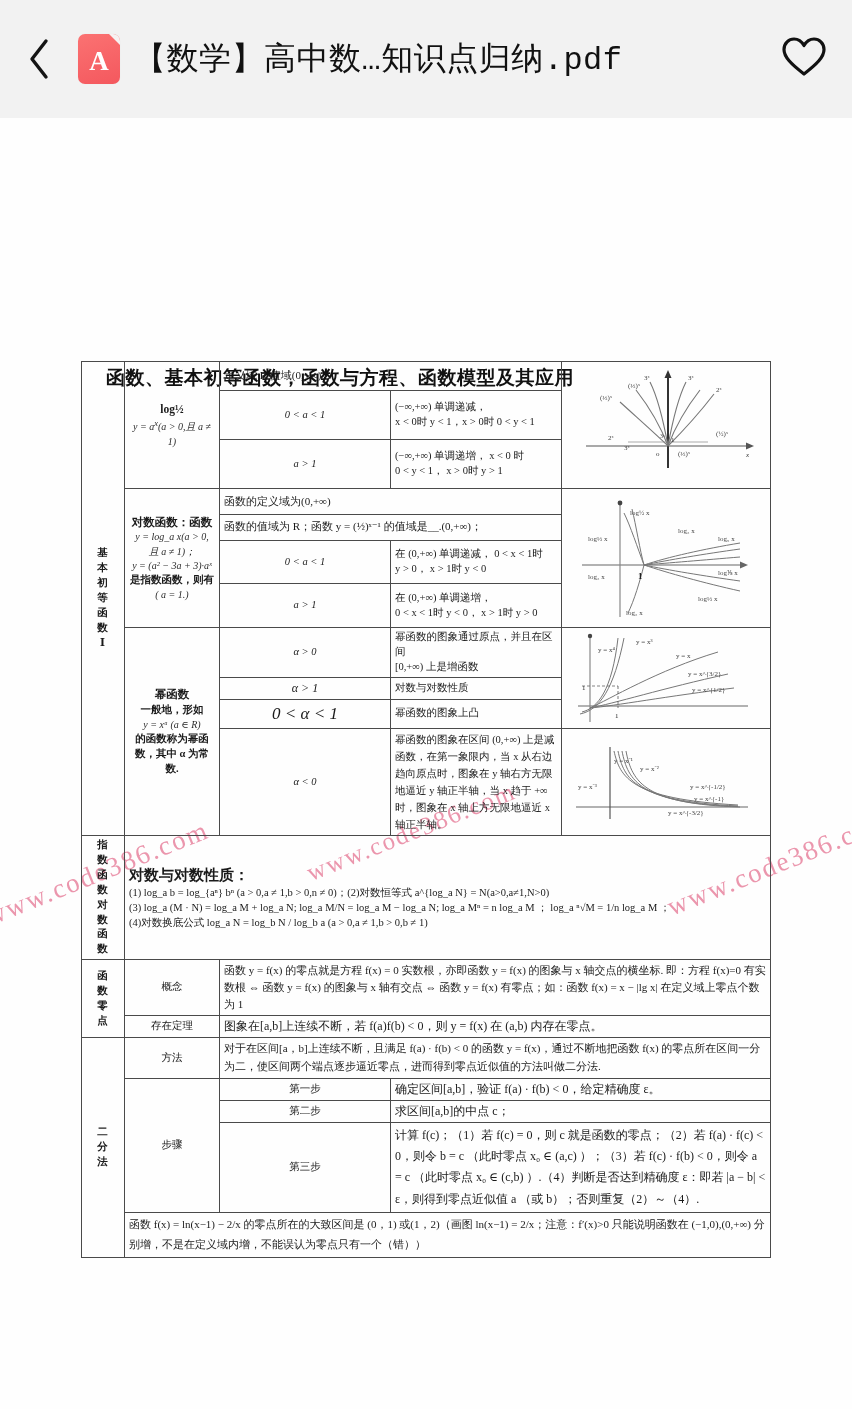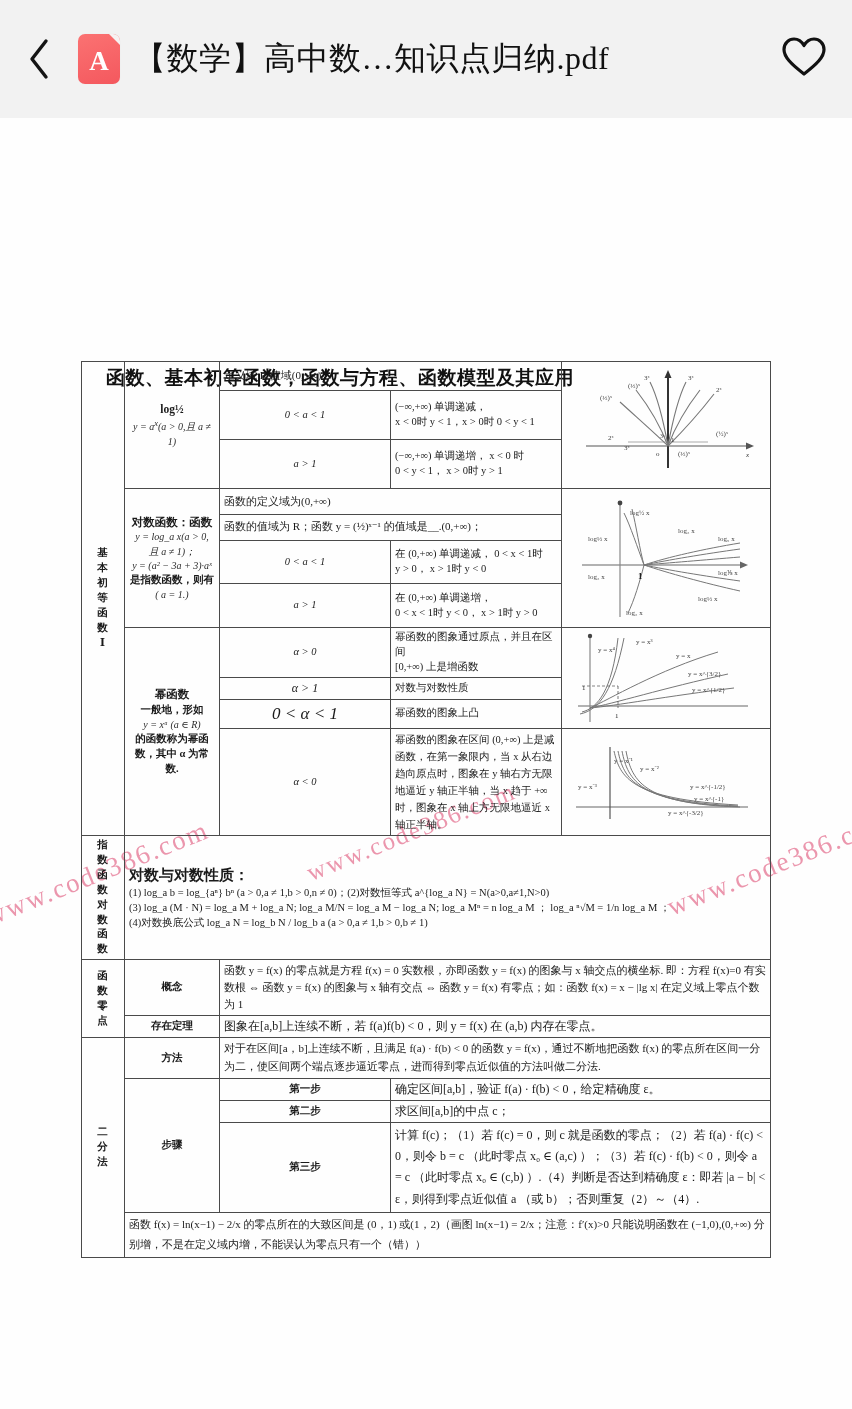--- a/index.html
+++ b/index.html
@@ -32,21 +32,21 @@
     background:#f6f2f2;
     clip-path:polygon(100% 0,0 0,100% 100%);
     border-top-right-radius:7px;
   }
   .pdf-icon .glyph{
     position:absolute;inset:0;display:flex;align-items:center;justify-content:center;
     color:#fff;font-family:"Liberation Serif",serif;font-size:27px;font-weight:700;
     padding-top:5px;box-sizing:border-box;
   }
   .doc-title{
-    font-family:Liberation Serif, serif;
+    font-family:Liberation Mono, monospace;
     font-size:32px;color:#111;letter-spacing:0.5px;white-space:nowrap;
     flex:1;
   }
   .fav-btn{
     width:96px;height:118px;display:flex;align-items:center;justify-content:center;
   }
   
   .page{
     position:absolute;left:0;top:118px;width:852px;height:1291px;
     background:#fdfdfd;
@@ -98,21 +98,21 @@
   }
   .vlabel span{display:block;}
   .c2{width:86px;text-align:center;font-size:11px;line-height:1.45;}
   .c2 .b{font-weight:700;font-size:11.5px;}
   .c2 .it{font-style:italic;font-size:10px;color:#2a2a2a;}
   .c3{width:66px;text-align:center;font-style:italic;font-size:13px;}
   .c4{font-size:12.5px;line-height:1.5;}
   .gfx{width:200px;padding:0;text-align:center;}
   .gfx svg{display:block;margin:0 auto;}
   .wide{font-size:11px;line-height:1.9;}
-  .step-l{width:58px;text-align:center;font-weight:700;font-size:12px;margin-left:32px;}
+  .step-l{width:58px;text-align:center;font-weight:400;font-size:12px;margin-left:32px;}
   .hdrow{font-weight:400;font-size:12px;}
   i{font-style:italic;}
   .sm{font-size:8.5px;vertical-align:super;}
 </style>
 </head>
 <body>
 
 <div class="appbar">
   <div class="back-btn">
     <span>

